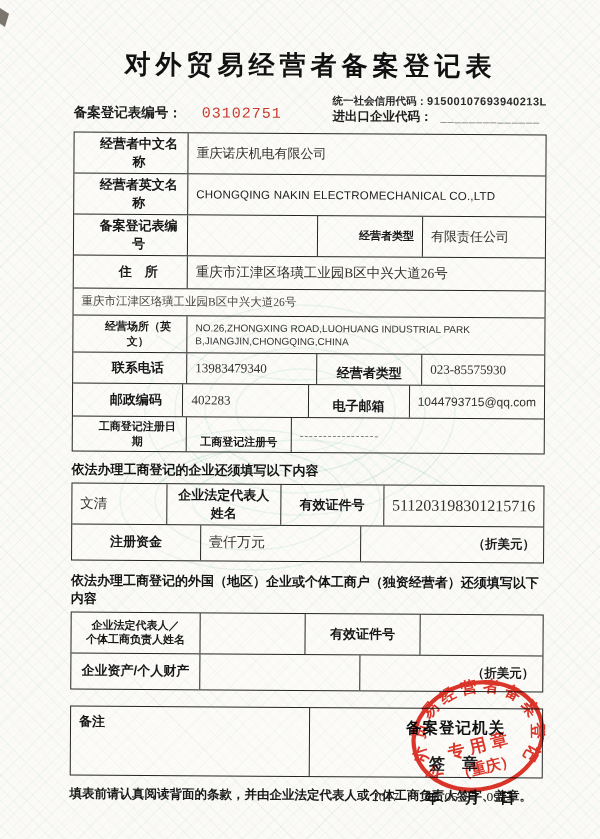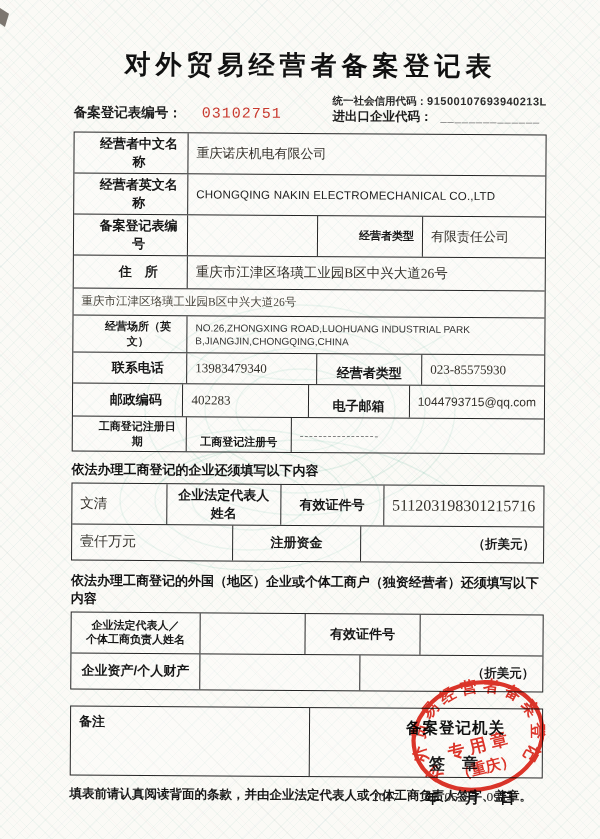--- a/index.html
+++ b/index.html
@@ -177,22 +177,22 @@
 
     <div class="sec-heading">依法办理工商登记的企业还须填写以下内容</div>
     <div class="tbl" style="margin-top:4px;">
       <div class="tr h36">
         <div class="td val t2w2" style="font-size:13.5px;">文清</div>
         <div class="td lbl t2w1">企业法定代表人姓名</div>
         <div class="td lbl t2w3">有效证件号</div>
         <div class="td val t2w4" style="font-size:16px;">511203198301215716</div>
       </div>
       <div class="tr h36">
+        <div class="td lbl t2w1">注册资金</div>
         <div class="td val t2rw2" style="font-size:14px;">壹仟万元</div>
-        <div class="td lbl t2w1">注册资金</div>
         <div class="td t2rw3 usd-note">（折美元）</div>
       </div>
     </div>
 
     <div class="sec-heading" style="margin-top:11px;">依法办理工商登记的外国（地区）企业或个体工商户（独资经营者）还须填写以下内容</div>
     <div class="tbl" style="margin-top:4px;">
       <div class="tr h40">
         <div class="td lbl t2w1 stack">
           <div class="sub-lbl">企业法定代表人／</div>
           <div class="sub-lbl">个体工商负责人姓名</div>

